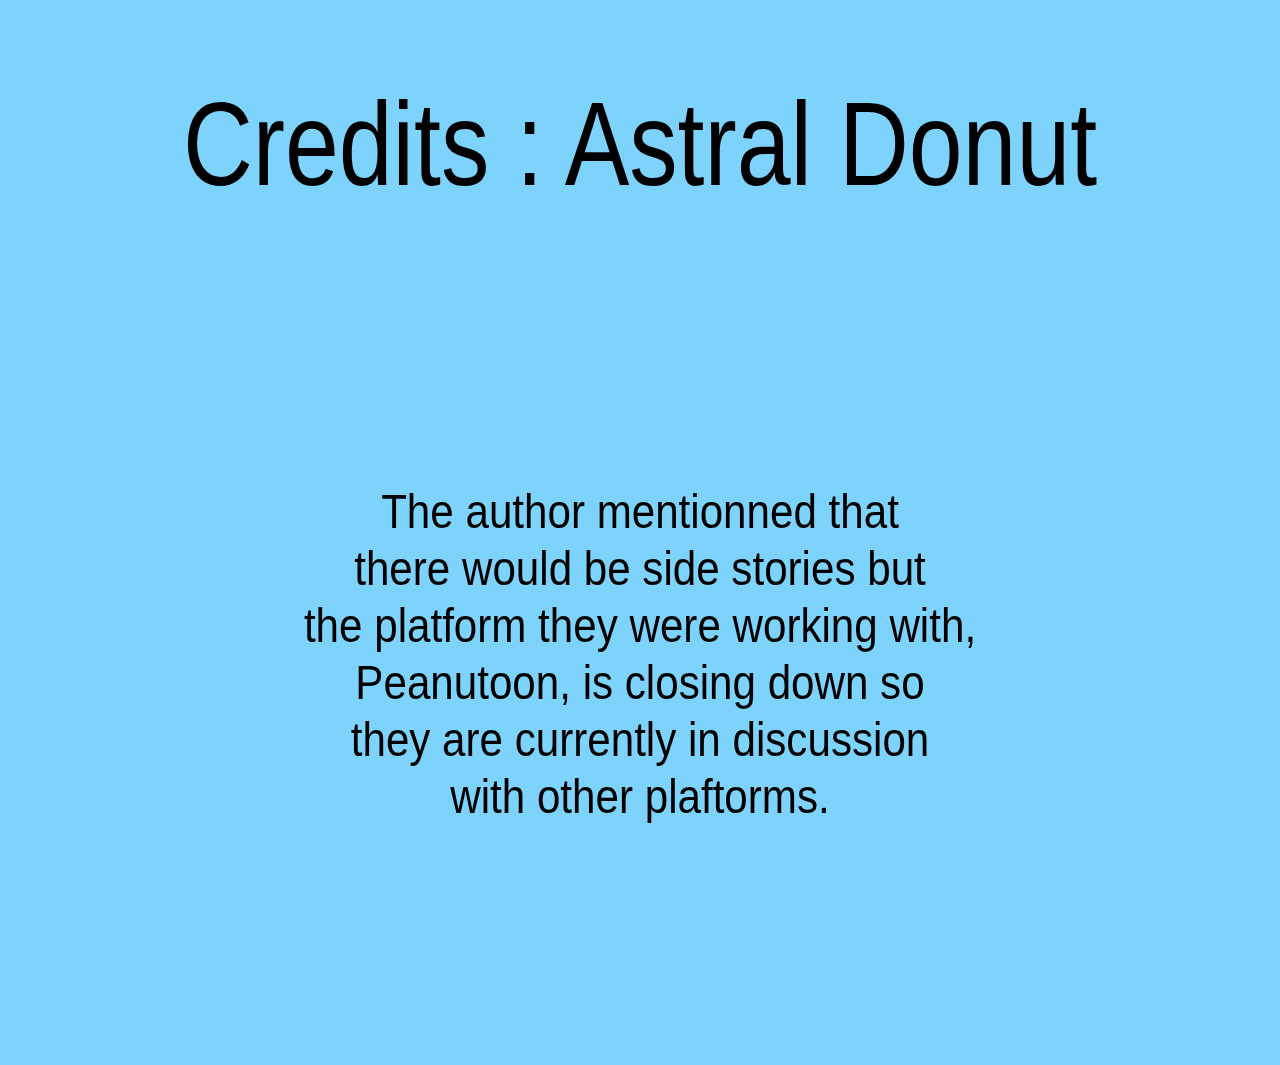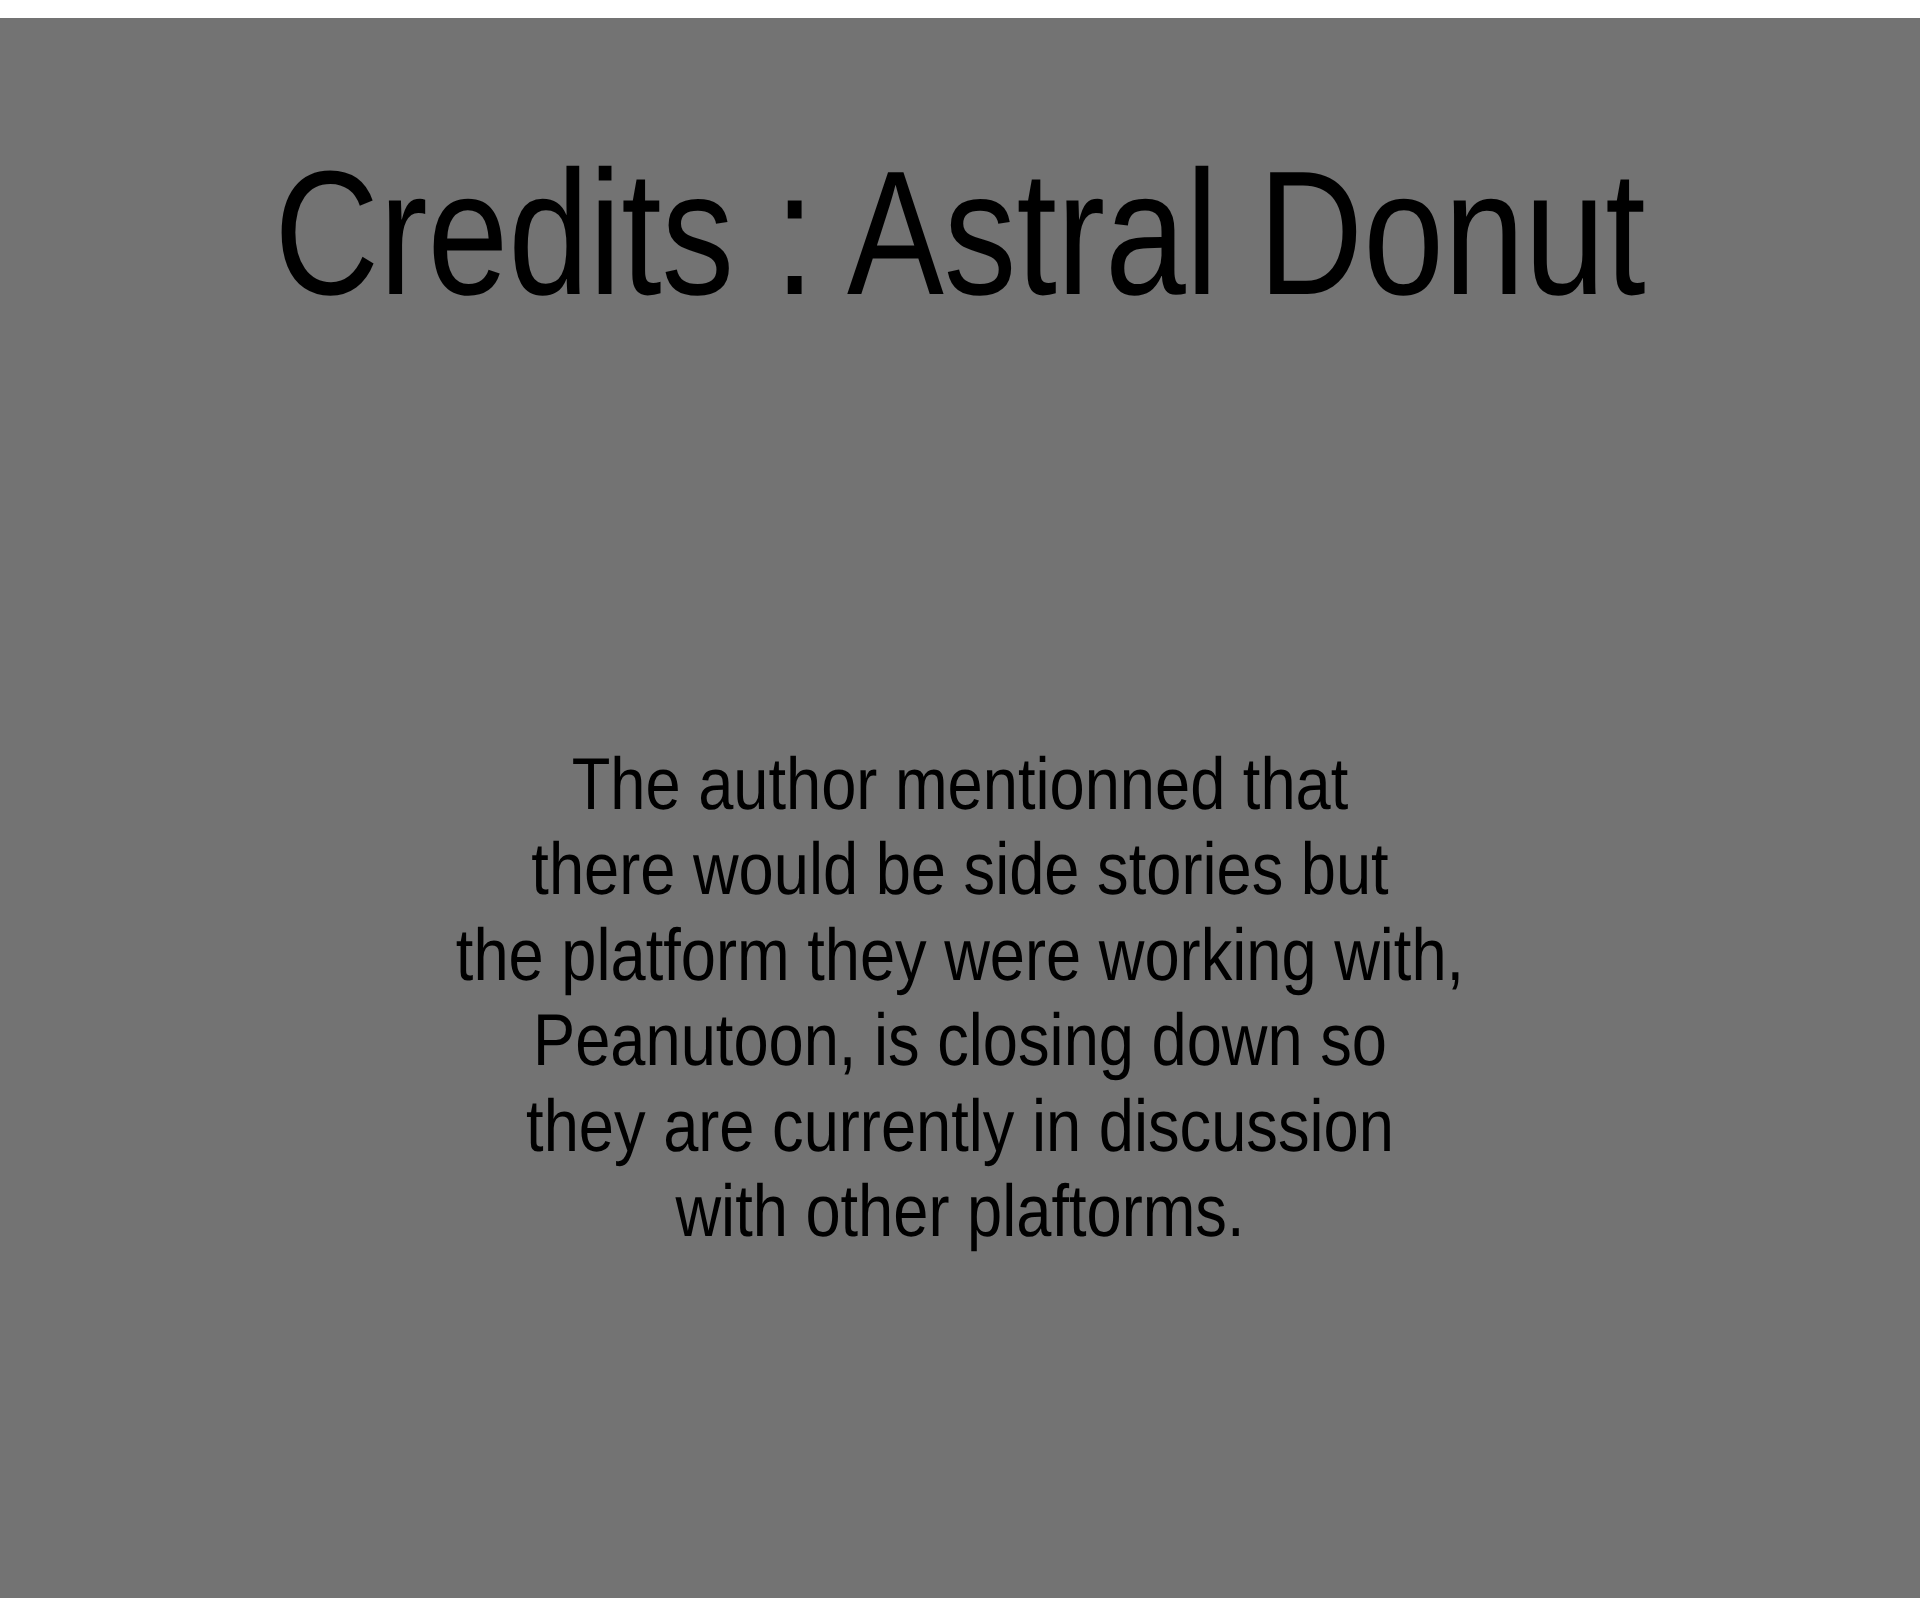--- a/index.html
+++ b/index.html
@@ -12,22 +12,21 @@
     background: #ffffff;
     font-family: "Liberation Sans Narrow", "Liberation Sans", "DejaVu Sans", sans-serif;
     color: #000000;
     overflow: hidden;
     position: relative;
   }
 
   .slide {
     position: absolute;
     inset: 0;
-    background: #737373;
-    margin-top: 12px;
+    background: #7dd3fc;
   }
 
   
   .slide-title {
     position: absolute;
     top: 82px;
     left: 0;
     width: 1280px;
     text-align: center;
     font-size: 118px;

